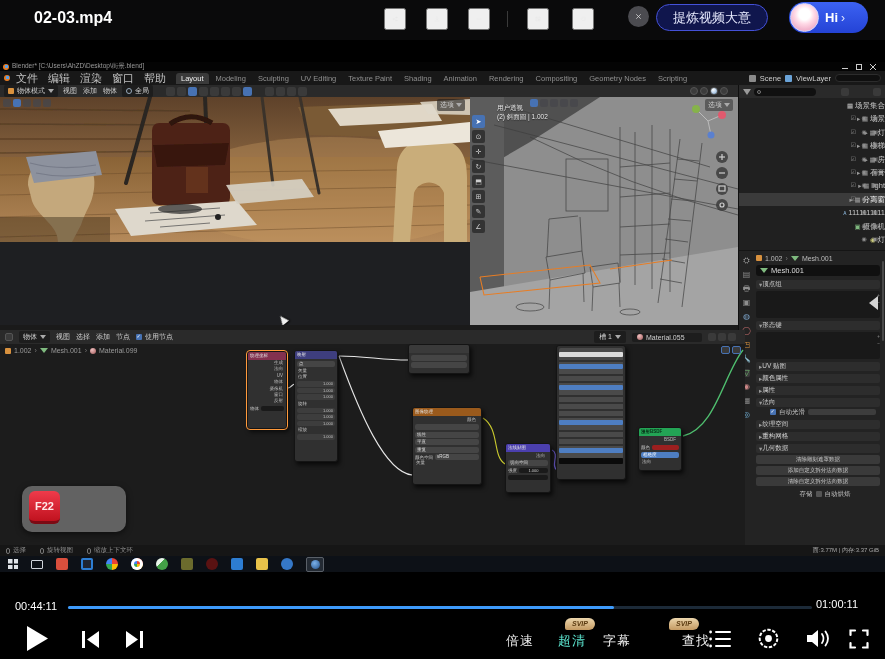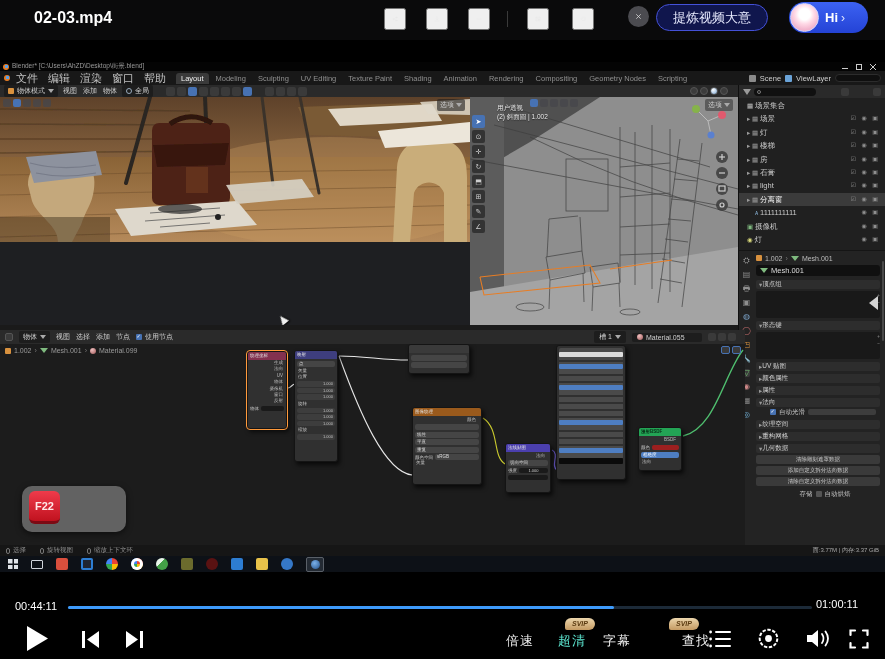--- a/index.html
+++ b/index.html
@@ -69,21 +69,21 @@
   .vtool{position:absolute;left:2px;top:18px;display:flex;flex-direction:column;gap:2px;}
   .vtool i{width:13px;height:13px;background:#2c2c2cd9;border-radius:2px;display:flex;align-items:center;justify-content:center;font-size:7px;color:#cdcdcd;font-style:normal;}
   .vtool i.on{background:#4772b3;color:#fff;}
   
   .outl{position:absolute;left:738px;top:23px;width:147px;height:165px;background:#202020;border-left:1px solid #101010;}
   .o-head{height:13px;background:#2a2a2a;display:flex;align-items:center;gap:3px;padding:0 4px;}
   .funnel{width:0;height:0;border-left:4px solid transparent;border-right:4px solid transparent;border-top:6px solid #9a9a9a;}
   .srch{width:62px;height:8px;background:#101010;border-radius:4px;display:inline-flex;align-items:center;padding-left:3px;}
   .mag{width:4px;height:4px;border:1px solid #777;border-radius:50%;display:inline-block;}
   .ohb{width:8px;height:8px;background:#3a3a3a;border-radius:2px;margin-left:auto;}
-  .o-rows{padding-top:1px;}
+  .o-rows{padding-top:1px;text-align:right;}
   .orow{display:block;height:13.4px;line-height:13.4px;padding-left:8px;font-size:7.5px;color:#c8c8c8;position:relative;white-space:nowrap;cursor:pointer;}
   .orow::before{content:"▸ ▦ ";color:#999;font-size:6.5px;}
   .orow::after{content:"☑ ◉ ▣";position:absolute;right:5px;font-size:6px;color:#8f8f8f;letter-spacing:2px;}
   .orow.scene::before{content:"▦ ";color:#c2c2c2;}
   .orow.scene::after{content:"";}
   .orow.col-active{background:#3b3b3b;color:#f0f0f0;}
   .orow.font{padding-left:16px;}
   .orow.font::before{content:"ᴀ ";color:#8ab4d8;}
   .orow.font::after{content:"◉ ▣";}
   .orow.cam::before{content:"▣ ";color:#7fb87f;}

